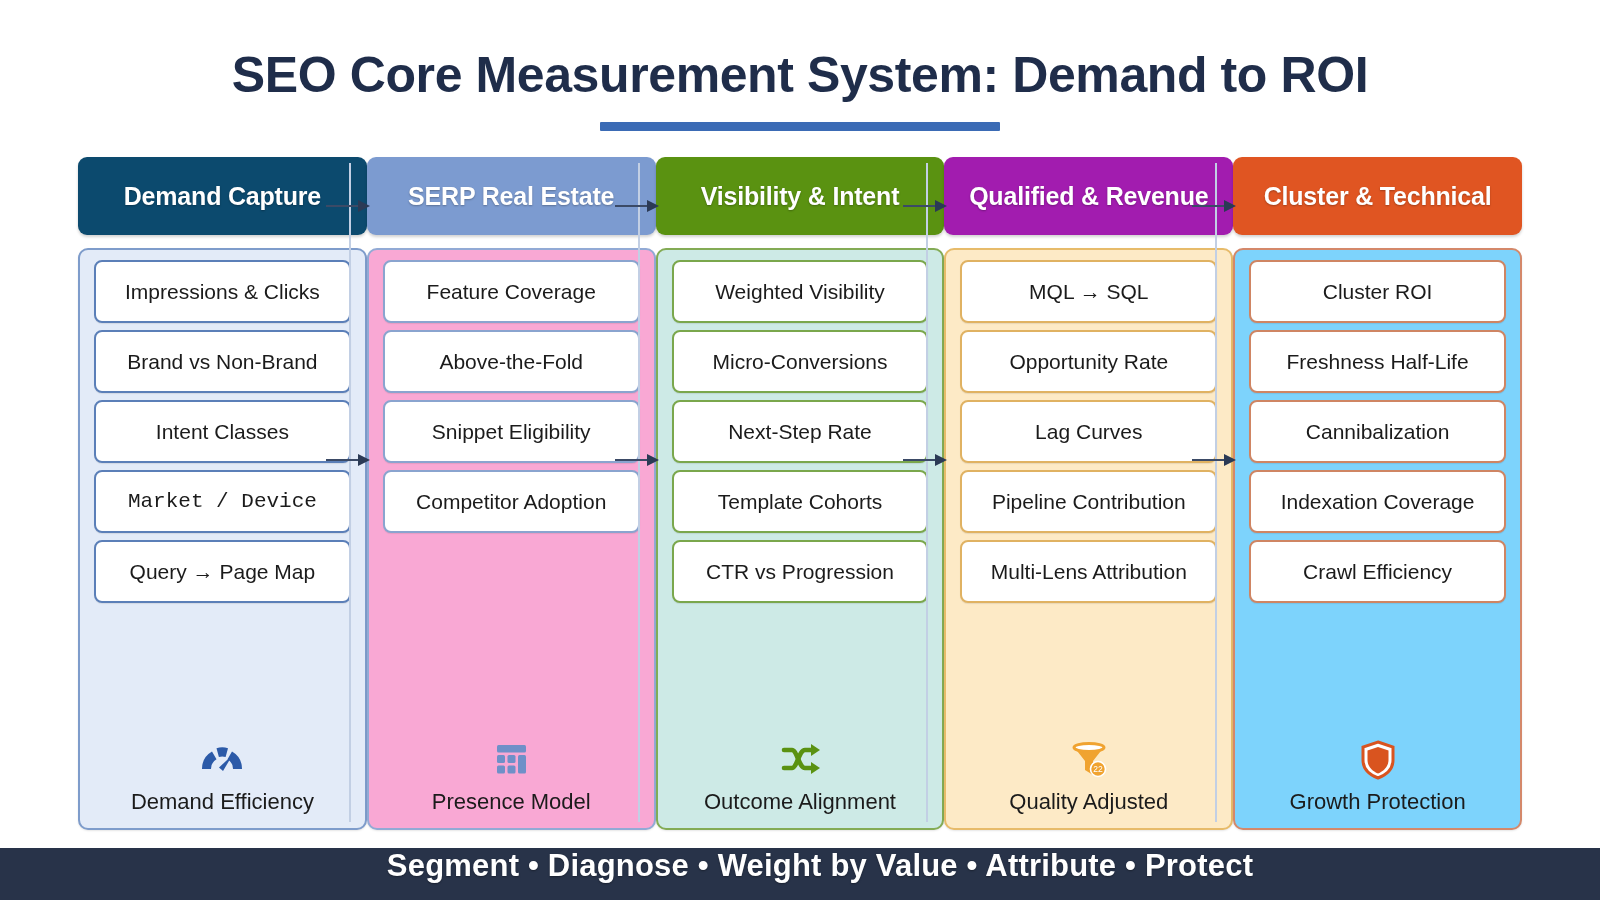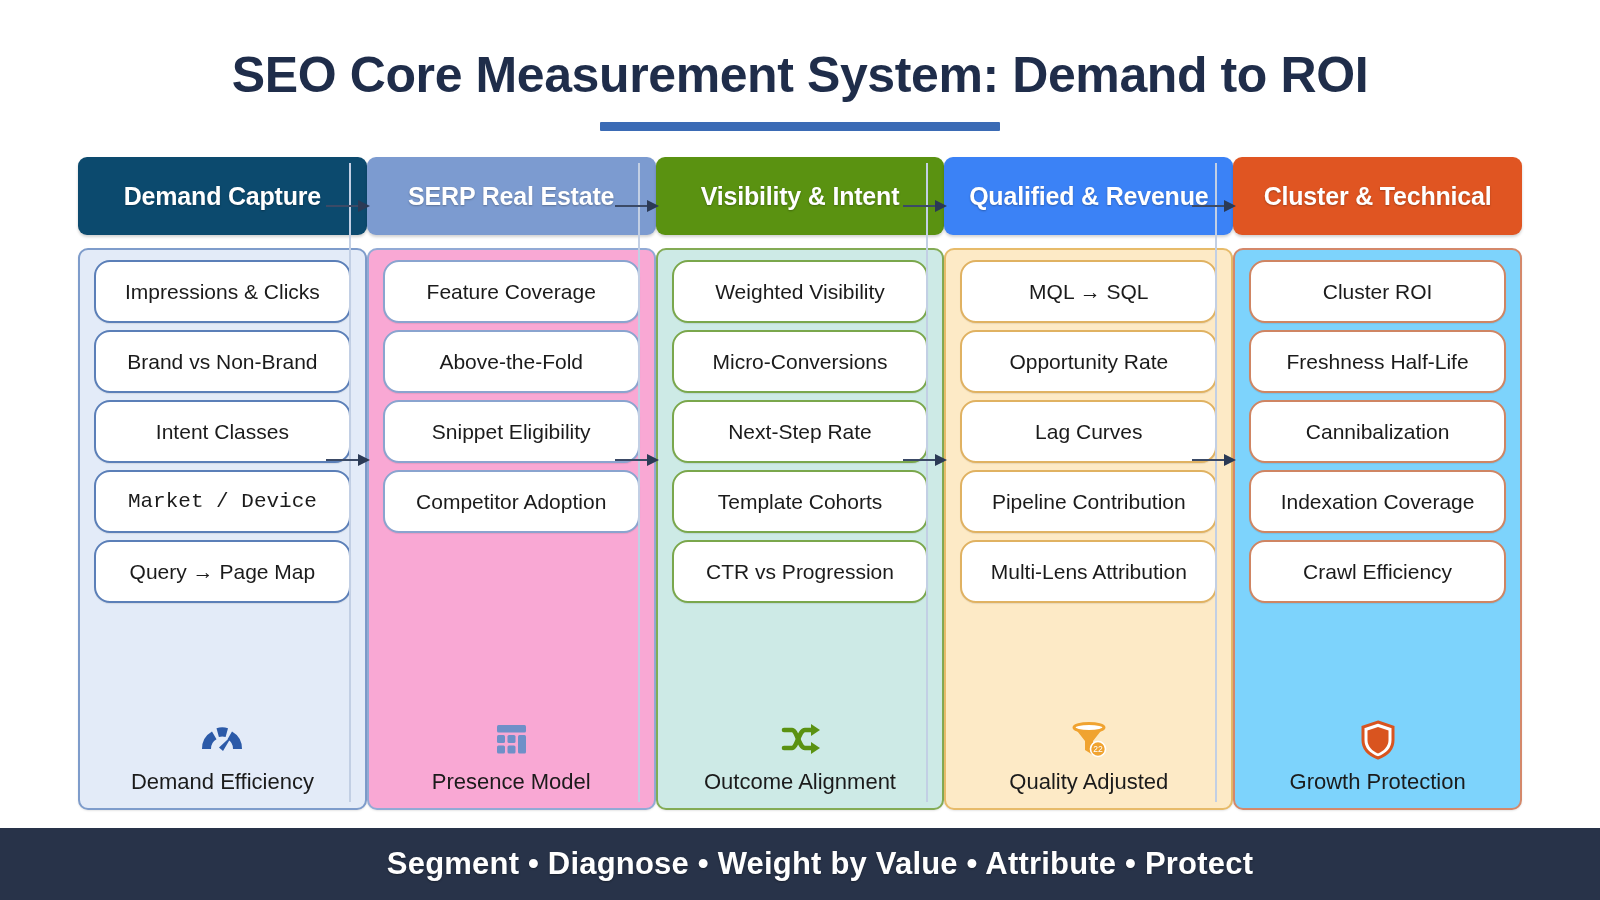--- a/index.html
+++ b/index.html
@@ -105,21 +105,21 @@
     border: 2px solid;
     padding: 10px 14px 12px;
     display: flex;
     flex-direction: column;
     box-shadow: 0 1px 2px rgba(0,0,0,0.10);
   }
   .cells { display: flex; flex-direction: column; gap: 7px; flex: 0 0 auto; }
   .cell {
     background: #ffffff;
     border: 2px solid;
-    border-radius: 16px;
+    border-radius: 8px;
     min-height: 63px;
     display: flex;
     align-items: center;
     justify-content: center;
     text-align: center;
     font-size: 21px;
     color: #1b1b1b;
     line-height: 1.13;
     padding: 4px 8px;
     box-shadow: 0 1px 1px rgba(0,0,0,0.08);
@@ -138,25 +138,25 @@
     margin-top: 6px;
     font-size: 22px;
     color: #1b1b1b;
     text-align: center;
     line-height: 1.1;
   }
 
   
   .footer {
     flex: 0 0 auto;
-    height: 72px;
+    height: 52px;
     margin-top: 18px;
     background: #283349;
     display: flex;
-    align-items: center;
+    align-items: flex-start;
     justify-content: center;
     padding-left: 40px;
   }
   .footer-text {
     color: #ffffff;
     font-size: 31px;
     font-weight: 600;
     letter-spacing: 0.2px;
     text-shadow: 0 1px 2px rgba(0,0,0,0.35);
   }
@@ -245,21 +245,21 @@
                 <path d="M36 26 L45 32 L36 38 Z" fill="#5a9211"></path>
               </svg>
             </div>
             <div class="foot-label">Outcome Alignment</div>
           </div>
         </div>
       </div>
       <div class="col-wrap">
         <div class="arrow top"></div>
         <div class="arrow mid"></div>
-        <div class="chip" style="background: #3b82f6;">Qualified &amp; Revenue</div>
+        <div class="chip" style="background: #a21caf;">Qualified &amp; Revenue</div>
         <div class="panel" style="background: rgb(253, 234, 198); border-color: rgb(231, 187, 106);">
           <div class="cells">
             <div class="cell" style="border-color: rgb(224, 178, 98);">MQL → SQL</div>
             <div class="cell" style="border-color: rgb(224, 178, 98);">Opportunity Rate</div>
             <div class="cell" style="border-color: rgb(224, 178, 98);">Lag Curves</div>
             <div class="cell" style="border-color: rgb(224, 178, 98);">Pipeline Contribution</div>
             <div class="cell" style="border-color: rgb(224, 178, 98);">Multi-Lens Attribution</div>
           </div>
           <div class="spacer"></div>
           <div class="foot">

